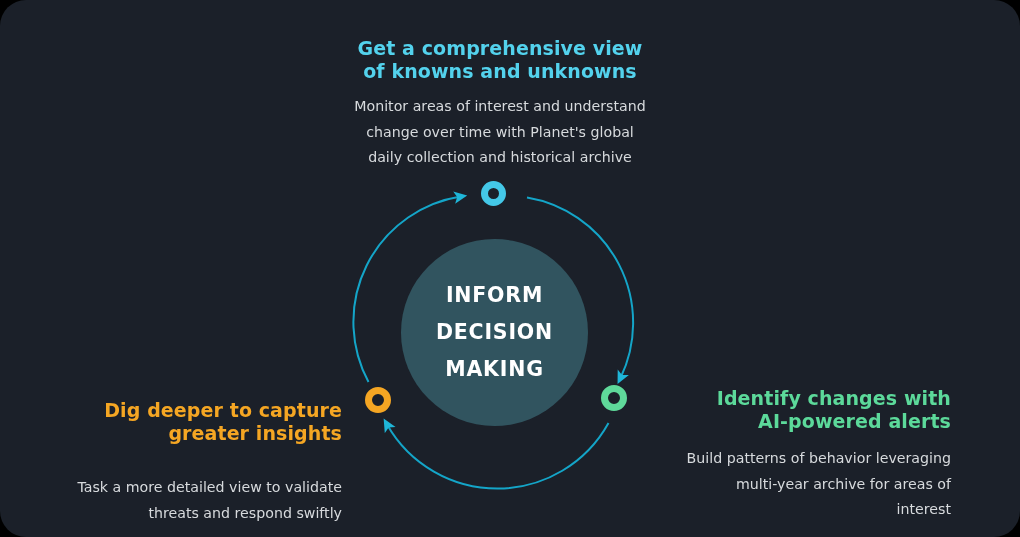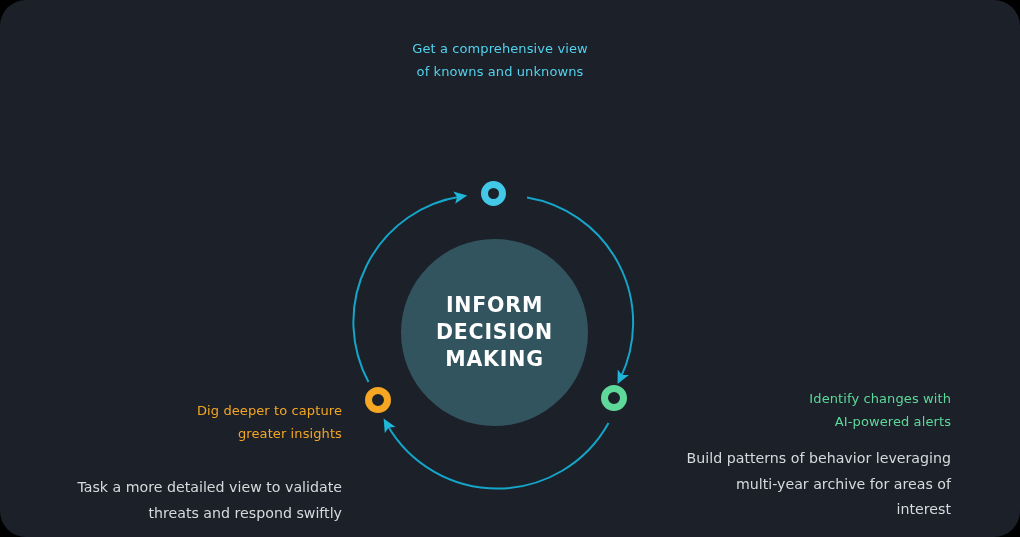--- a/index.html
+++ b/index.html
@@ -42,33 +42,33 @@
     border-radius: 50%;
     background: #31545f;
     display: flex;
     align-items: center;
     justify-content: center;
   }
   .center-hub-text {
     color: #ffffff;
     font-size: 20.5px;
     font-weight: 700;
-    line-height: 27px;
+    line-height: 37px;
     letter-spacing: 0.8px;
     text-align: center;
     white-space: pre-line;
   }
 
   
   .block {
     position: absolute;
   }
   .block-title {
-    font-size: 13px;
-    font-weight: 400;
+    font-size: 19px;
+    font-weight: 700;
     line-height: 23px;
     letter-spacing: 0.1px;
     white-space: pre-line;
     margin: 0;
   }
   .block-body {
     font-size: 14.2px;
     font-weight: 400;
     line-height: 25.5px;
     color: #d7dadd;
@@ -169,20 +169,23 @@
 MAKING</div>
   </div>
 
   <div class="node" id="node-top"></div>
   <div class="node" id="node-left"></div>
   <div class="node" id="node-right"></div>
 
   <div class="block" id="block-top">
     <p class="block-title">Get a comprehensive view
 of knowns and unknowns</p>
+    <p class="block-body">Monitor areas of interest and understand
+change over time with Planet's global
+daily collection and historical archive</p>
   </div>
 
   <div class="block" id="block-left">
     <p class="block-title">Dig deeper to capture
 greater insights</p>
     <p class="block-body">Task a more detailed view to validate
 threats and respond swiftly</p>
   </div>
 
   <div class="block" id="block-right">

